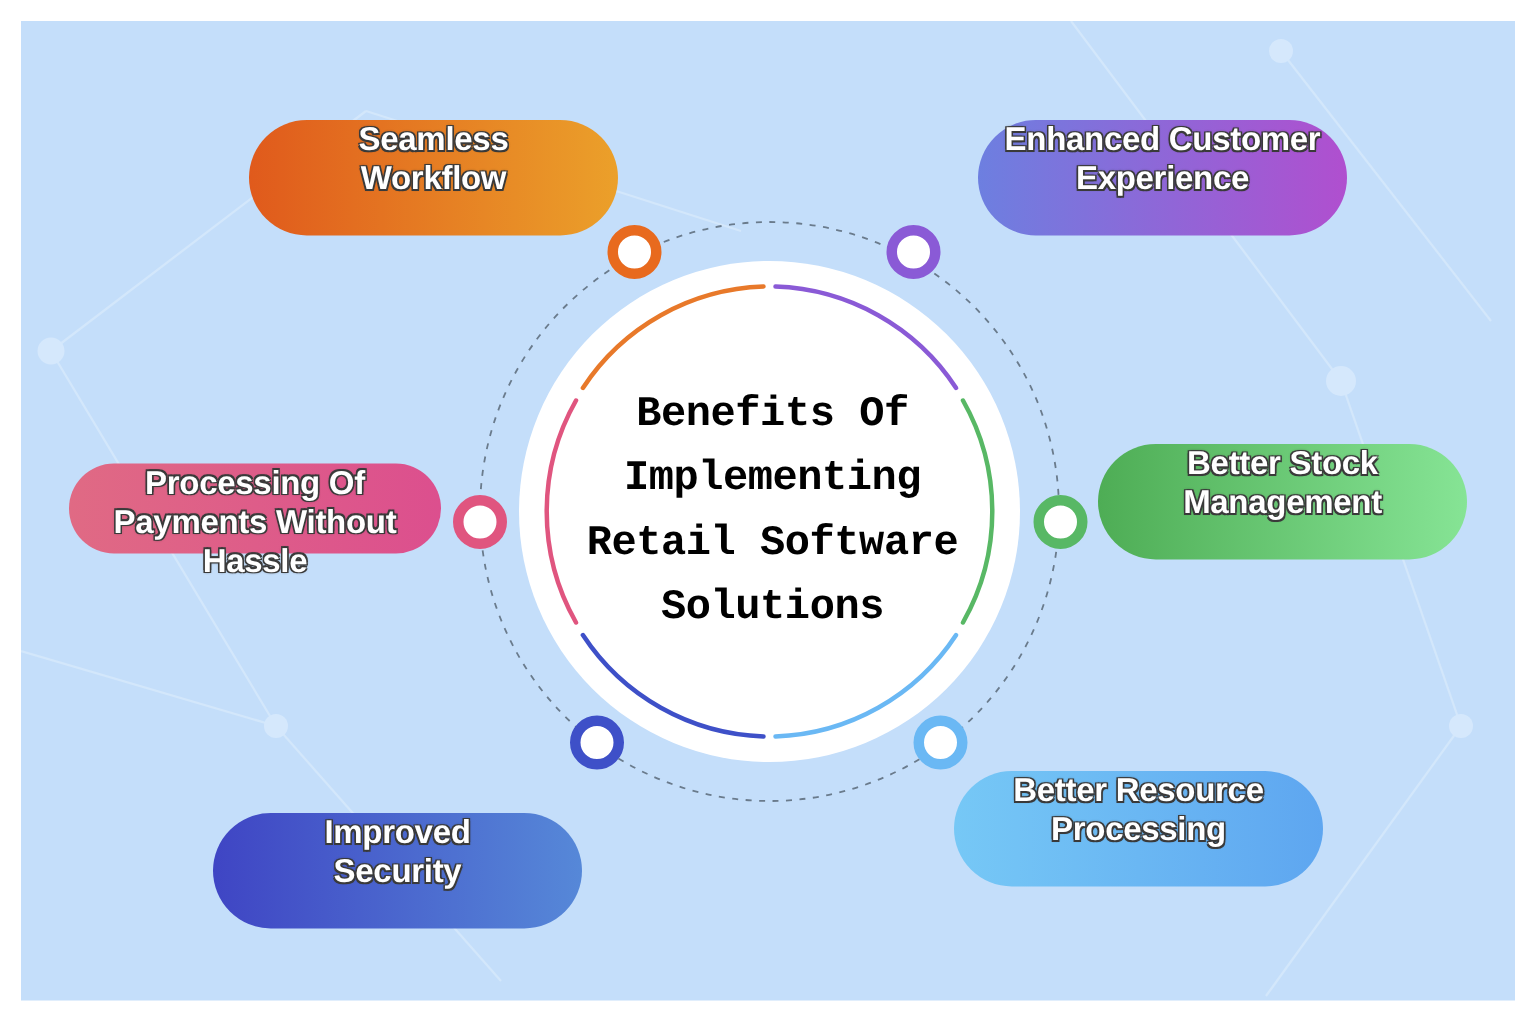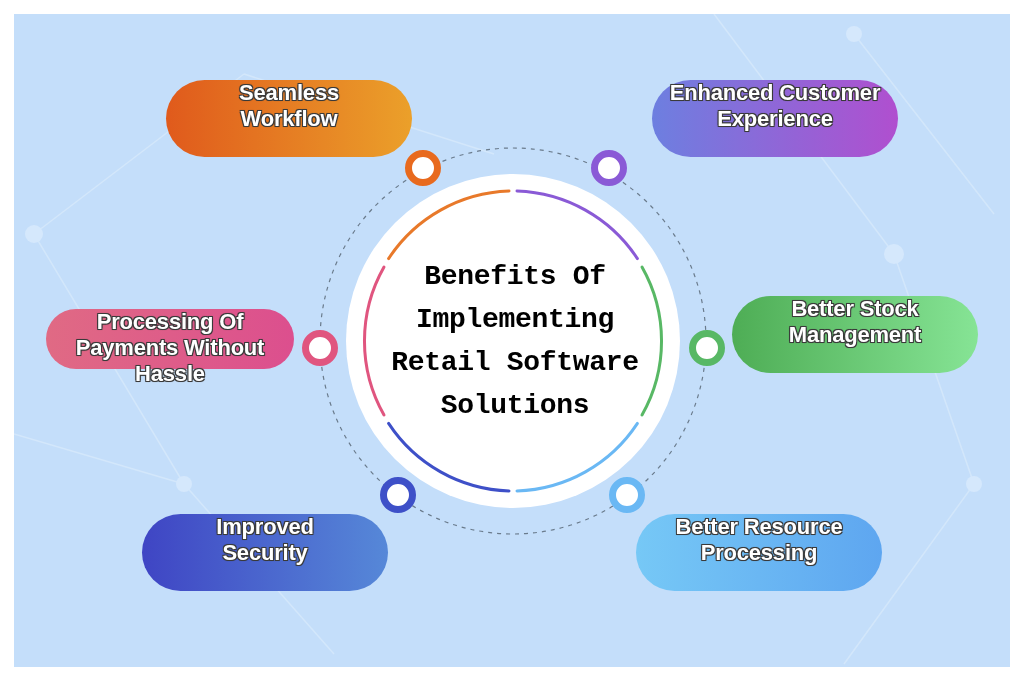--- a/index.html
+++ b/index.html
@@ -66,21 +66,21 @@
 </div>
 <div class="pill" style="left:46px;top:309px;width:248px;height:60px;background:linear-gradient(90deg,#e06a84,#dc4f8e);">
   <span>Processing Of
 Payments Without
 Hassle</span>
 </div>
 <div class="pill" style="left:732px;top:296px;width:246px;height:77px;background:linear-gradient(90deg,#4ead55,#86e495);">
   <span>Better Stock
 Management</span>
 </div>
-<div class="pill" style="left:142px;top:514px;width:246px;height:77px;background:linear-gradient(90deg,#3f45c4,#5688d8);">
+<div class="pill" style="left:142px;top:542px;width:246px;height:77px;background:linear-gradient(90deg,#3f45c4,#5688d8);">
   <span>Improved
 Security</span>
 </div>
 <div class="pill" style="left:636px;top:514px;width:246px;height:77px;background:linear-gradient(90deg,#76c8f6,#5ea6f0);">
   <span>Better Resource
 Processing</span>
 </div>
 
 <div class="node" style="left:405px;top:150px;border:7px solid #e86a1e;"></div>
 <div class="node" style="left:591px;top:150px;border:7px solid #8a5ad6;"></div>

